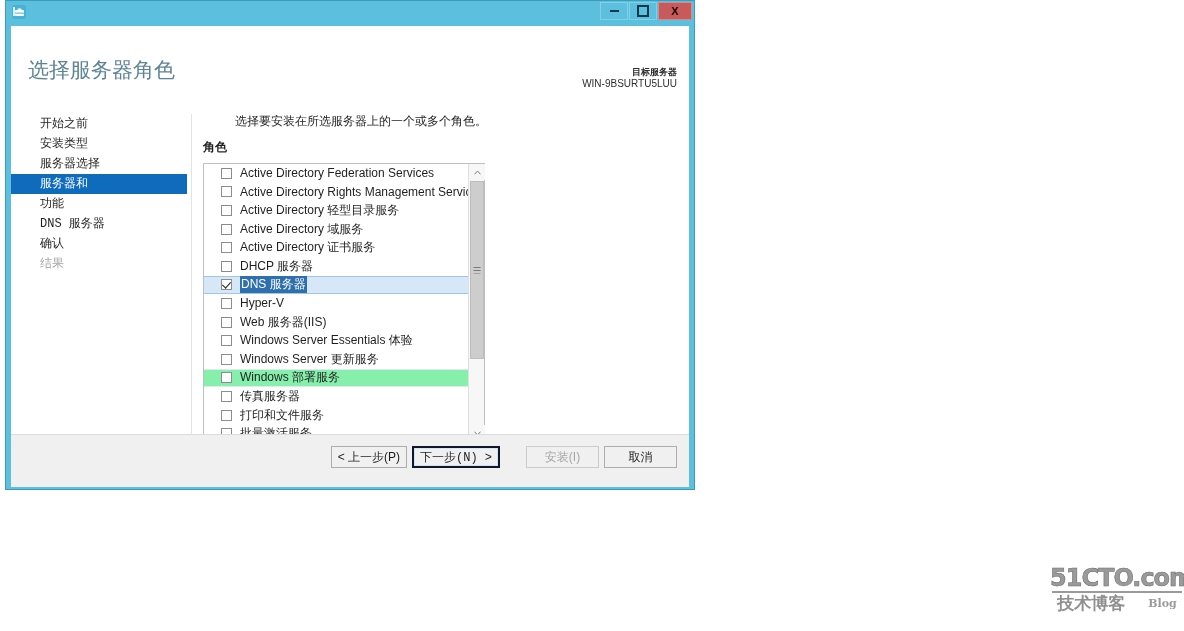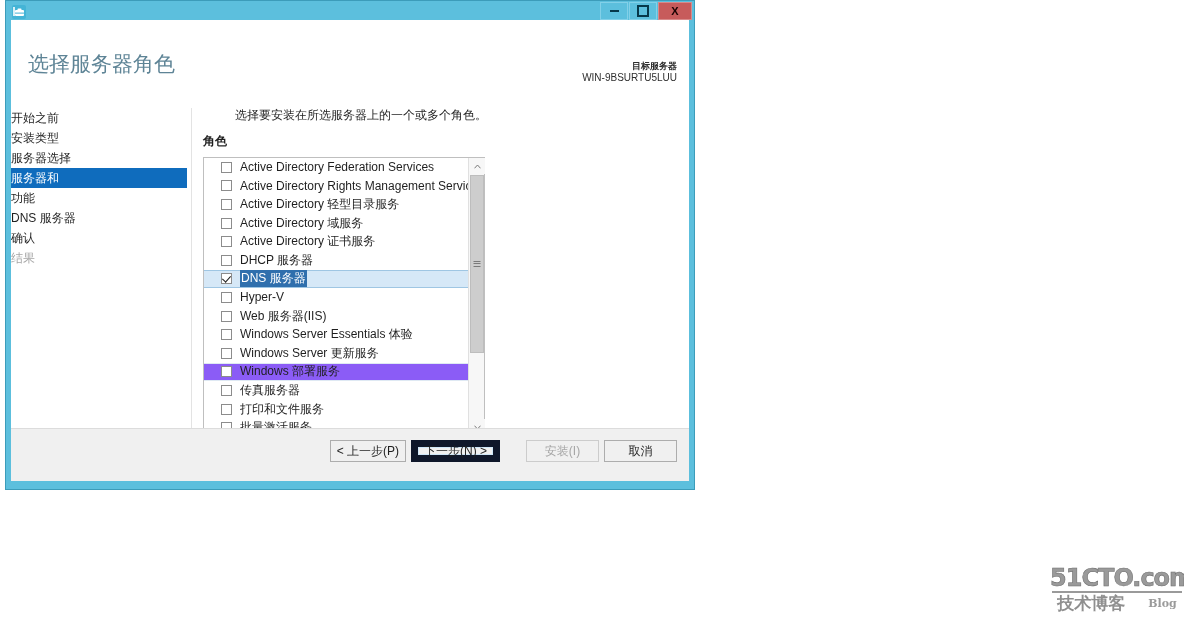--- a/index.html
+++ b/index.html
@@ -74,21 +74,21 @@
     font-weight: bold;
     width: 34px;
   }
   .minbar { width: 9px; height: 2px; background: #06384a; }
   .maxbox { width: 8px; height: 8px; border: 2px solid #06384a; }
 
   
   #page-body {
     position: absolute;
     left: 5px;
-    top: 19px;
+    top: 25px;
     width: 678px;
     height: 461px;
     background: #ffffff;
     box-sizing: border-box;
   }
 
   
   #wizard-header {
     position: relative;
     height: 48px;
@@ -129,23 +129,25 @@
 
   
   #sidebar {
     position: absolute;
     left: 0; top: 0;
     width: 176px;
   }
   .nav-item {
     height: 20px;
     line-height: 20px;
+    padding-left: 29px;
     font-size: 12px;
     color: #1f1f1f;
     white-space: nowrap;
+    font-family: Liberation Mono, monospace;
   }
   .nav-item.active {
     background: #0f6cbd;
     color: #ffffff;
   }
   .nav-item.disabled { color: #a6a6a6; }
 
   
   #panel-divider {
     position: absolute;
@@ -198,21 +200,21 @@
     color: #1f1f1f;
     white-space: nowrap;
     box-sizing: border-box;
   }
   .role-row.selected {
     background: #d6e8f7;
     border-top: 1px solid #9fc6e3;
     border-bottom: 1px solid #9fc6e3;
   }
   .role-row.hovered {
-    background: #8b5cf6;
+    background: #86efac;
     border-top: 1px solid #dfe9f3;
     border-bottom: 1px solid #dfe9f3;
   }
   .role-checkbox {
     width: 11px; height: 11px;
     border: 1px solid #8c8c8c;
     background: #ffffff;
     box-sizing: border-box;
     margin-right: 8px;
     flex: 0 0 auto;
@@ -347,22 +349,23 @@
     background: #f0f0f0;
     border: 1px solid #adadad;
     box-sizing: border-box;
     display: flex;
     align-items: center;
     justify-content: center;
     white-space: nowrap;
     font-family: "Liberation Sans", "DejaVu Sans", sans-serif;
   }
   .wiz-btn.focused {
-    border: 7px solid #0f172a;
+    border: 2px solid #0f172a;
     box-shadow: inset 0 0 0 1px #cfe6f7;
+    font-family: Liberation Mono, monospace;
   }
   .wiz-btn.disabled { color: #a6a6a6; border-color: #cccccc; }
   .gap-sm { width: 5px; }
   .gap-lg { width: 26px; }
 
   
   #watermark {
     position: absolute;
     right: 0px;
     top: 566px;

